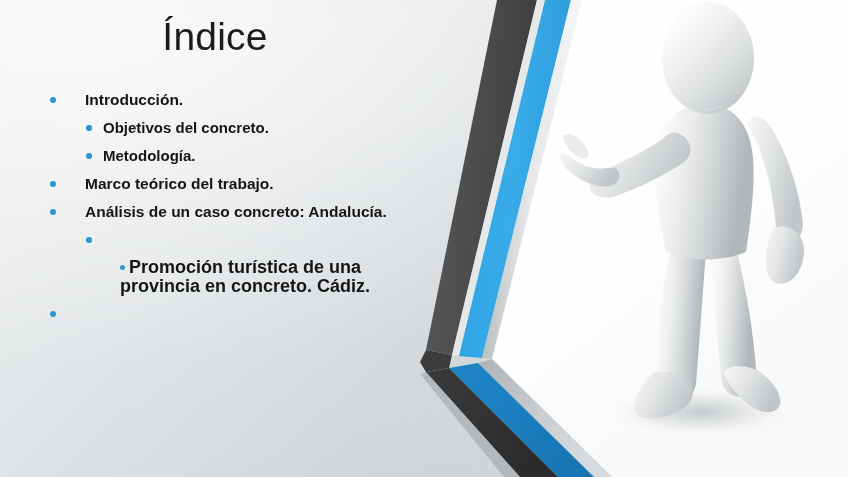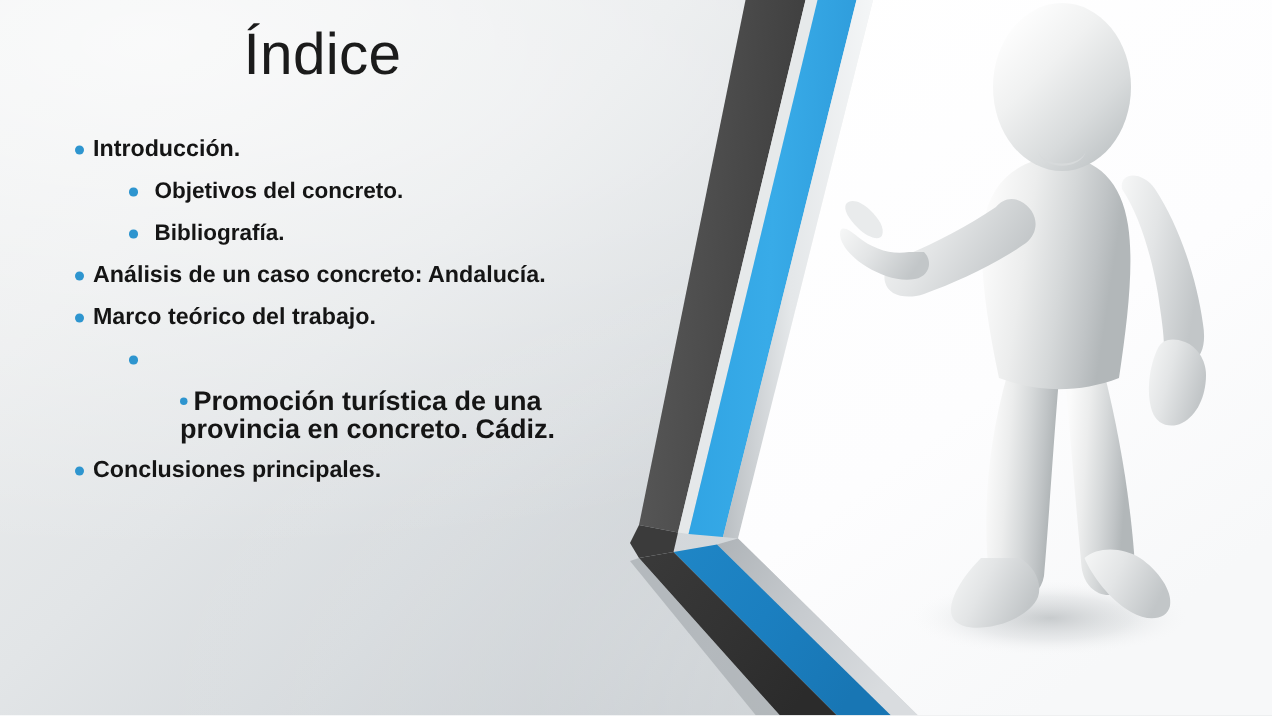--- a/index.html
+++ b/index.html
@@ -69,21 +69,21 @@
     border-radius: 50%;
     background: #2e95cf;
   }
   .row .txt {
     display: block;
     white-space: pre-line;
   }
 
   
   .lvl1 {
-    padding-left: 62px;
+    padding-left: 85px;
     font-size: 15.5px;
     min-height: 28px;
     line-height: 28px;
   }
   .lvl1 .dot {
     left: 50px;
     top: 11px;
     width: 6px;
     height: 6px;
   }
@@ -298,45 +298,44 @@
       <span class="txt">Introducción.</span>
     </div>
 
     <div class="row lvl2">
       <span class="dot"></span>
       <span class="txt">Objetivos del concreto.</span>
     </div>
 
     <div class="row lvl2">
       <span class="dot"></span>
-      <span class="txt">Bibliografía.</span>
+      <span class="txt">Metodología.</span>
     </div>
 
     <div class="row lvl1">
       <span class="dot"></span>
+      <span class="txt">Marco teórico del trabajo.</span>
+    </div>
+
+    <div class="row lvl1">
+      <span class="dot"></span>
       <span class="txt">Análisis de un caso concreto: Andalucía.</span>
-    </div>
-
-    <div class="row lvl1">
-      <span class="dot"></span>
-      <span class="txt">Marco teórico del trabajo.</span>
     </div>
 
     <div class="row lvl2">
       <span class="dot"></span>
     </div>
 
 
     <div class="row lvl3">
       <span class="dot"></span>
       <span class="txt">Promoción turística de una
 provincia en concreto. Cádiz.</span>
     </div>
 
     <div class="row lvl1">
       <span class="dot"></span>
-      <span class="txt">Conclusiones principales.</span>
     </div>
 
 
   </div>
 
 </div>
 
 </body></html>

